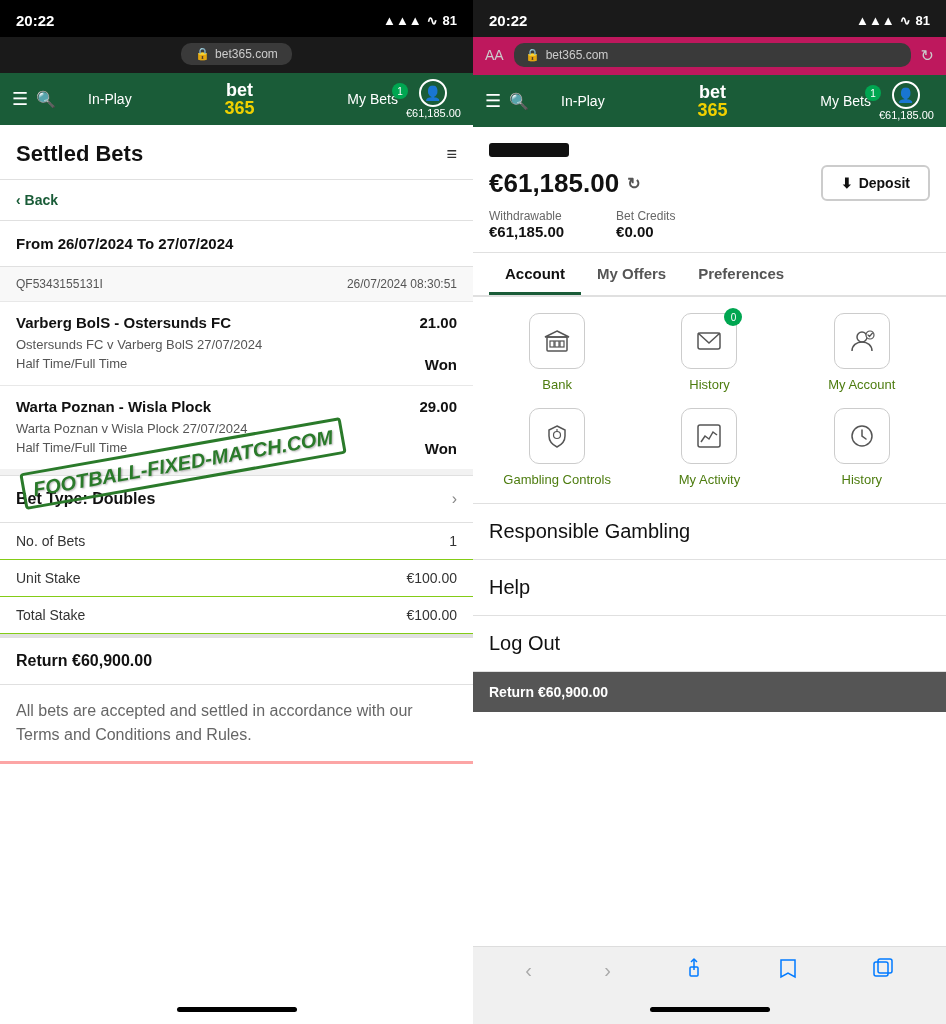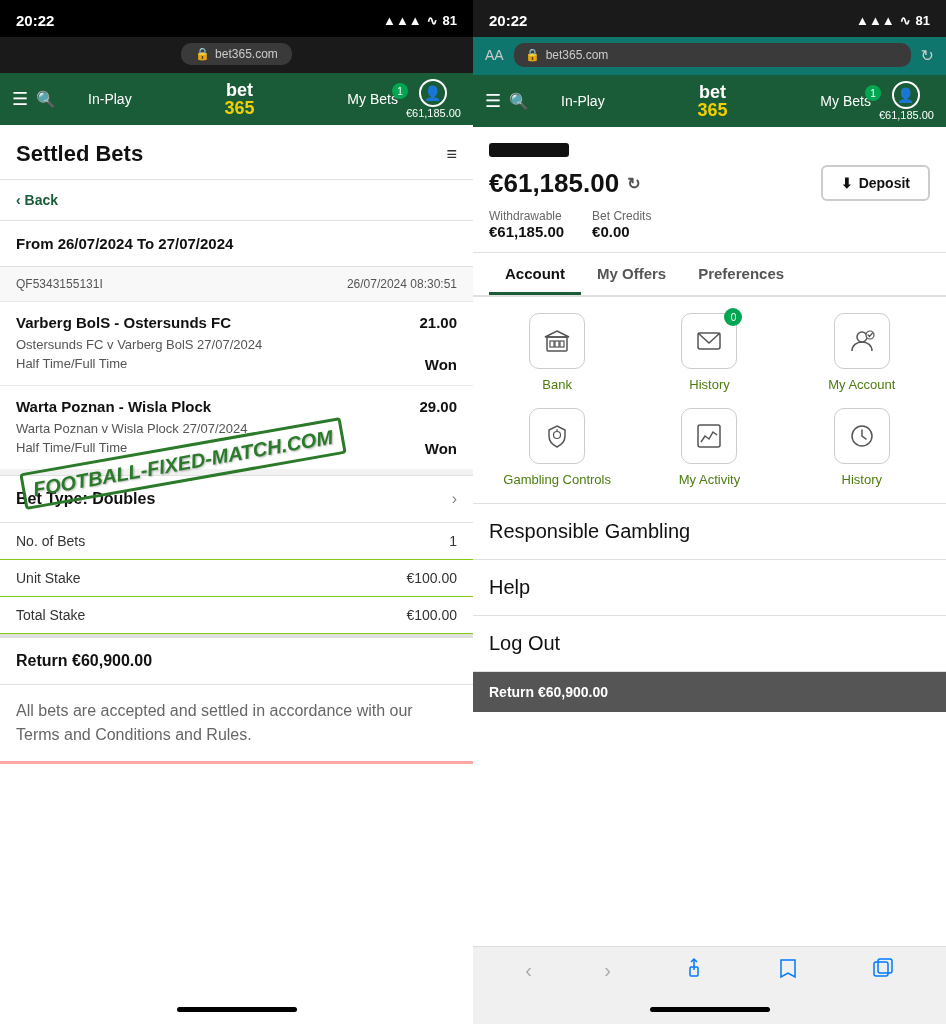--- a/index.html
+++ b/index.html
@@ -337,21 +337,21 @@
       color: #fff;
       font-size: 15px;
       font-weight: 600;
       padding: 12px 16px 8px;
       display: flex;
       justify-content: space-between;
       align-items: center;
     }
 
     .browser-bar {
-      background: #0f766e;
+      background: #be185d;
       padding: 6px 12px 8px;
       display: flex;
       align-items: center;
       gap: 10px;
     }
     .aa-text {
       color: #ccc;
       font-size: 14px;
     }
     .url-bar-right {
@@ -424,21 +424,21 @@
       font-size: 14px;
       font-weight: 600;
       color: #111;
       display: flex;
       align-items: center;
       gap: 6px;
     }
 
     .sub-balances {
       display: flex;
-      gap: 28px;
+      gap: 52px;
     }
     .sub-bal-item {
       display: flex;
       flex-direction: column;
     }
     .sub-bal-label {
       font-size: 12px;
       color: #666;
     }
     .sub-bal-value {

